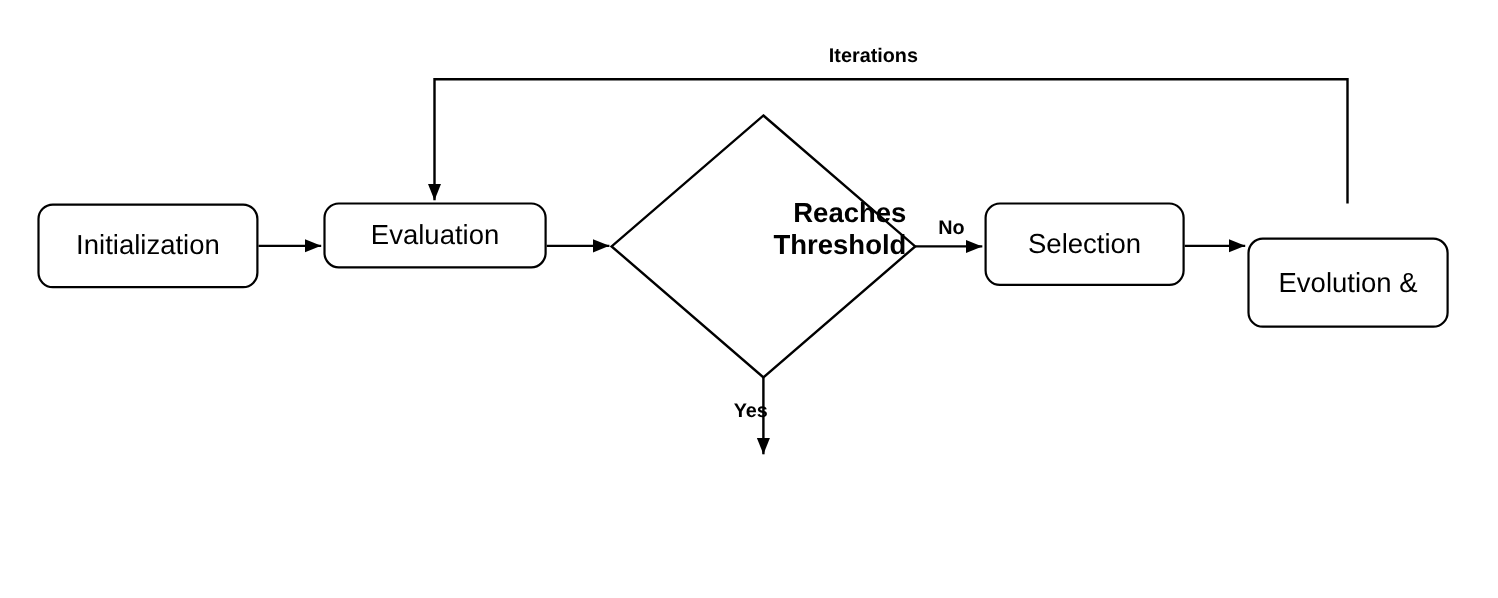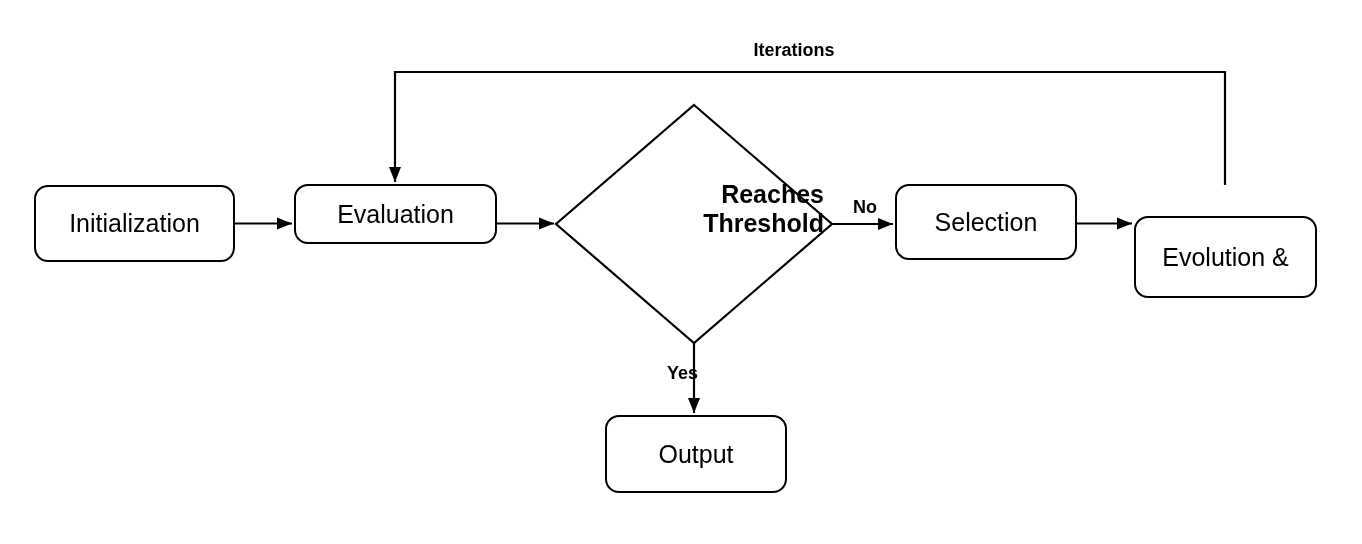--- a/index.html
+++ b/index.html
@@ -122,23 +122,20 @@
   </div>
 
   <div class="node" id="node-selection">
     <span>Selection</span>
   </div>
 
   <div class="node" id="node-evolution">
     <span>Evolution &amp;</span>
   </div>
 
-  <div class="node" id="node-output">
-    <span>Output</span>
-  </div>
 
   <div class="edge-label" id="label-iterations">Iterations</div>
 
   <div class="edge-label" id="label-no">No</div>
 
   <div class="edge-label" id="label-yes">Yes</div>
 
 </div>
 
 </body></html>

